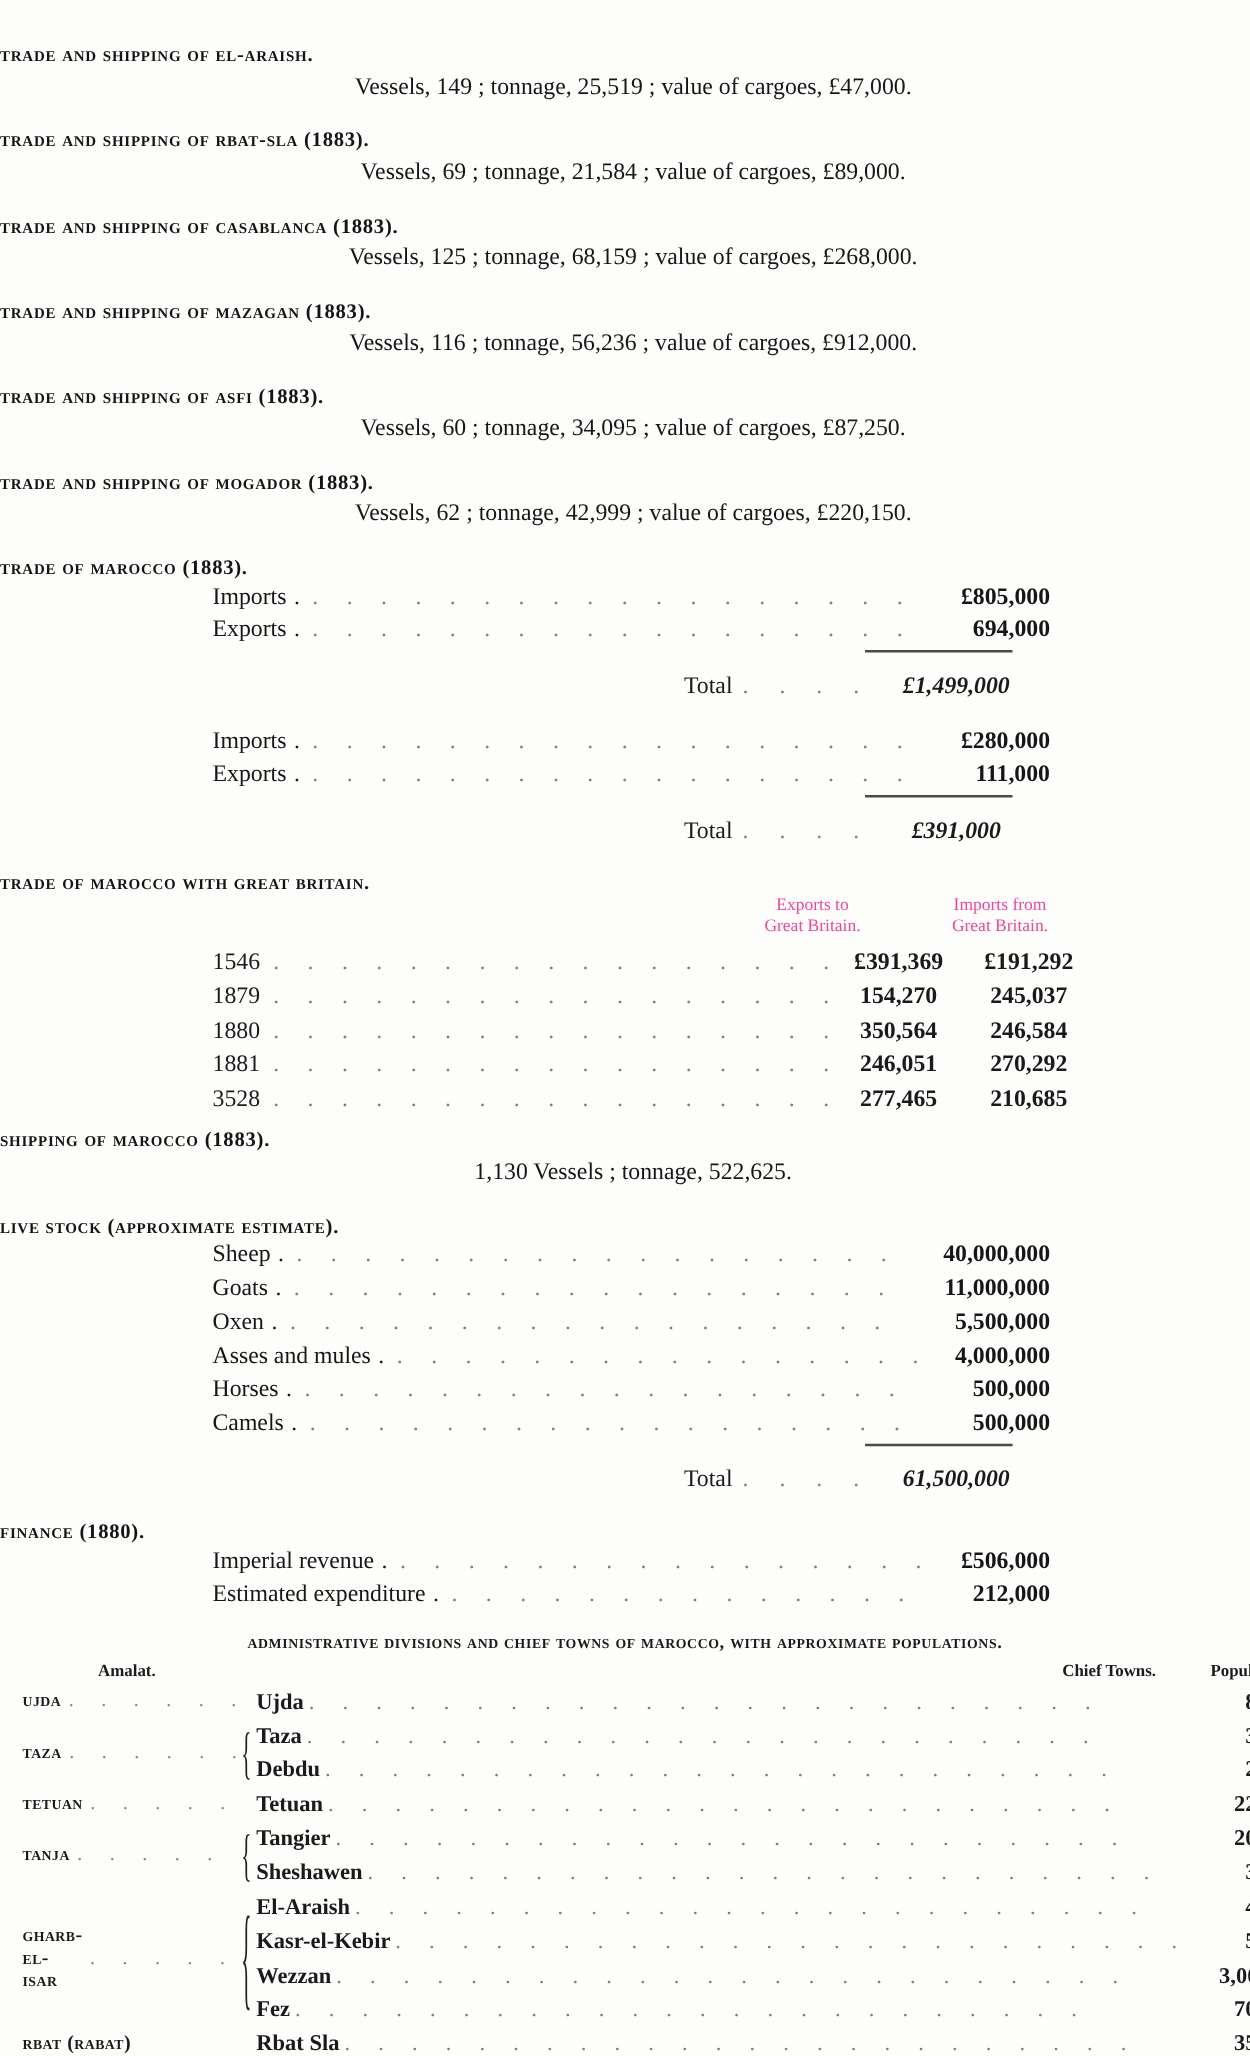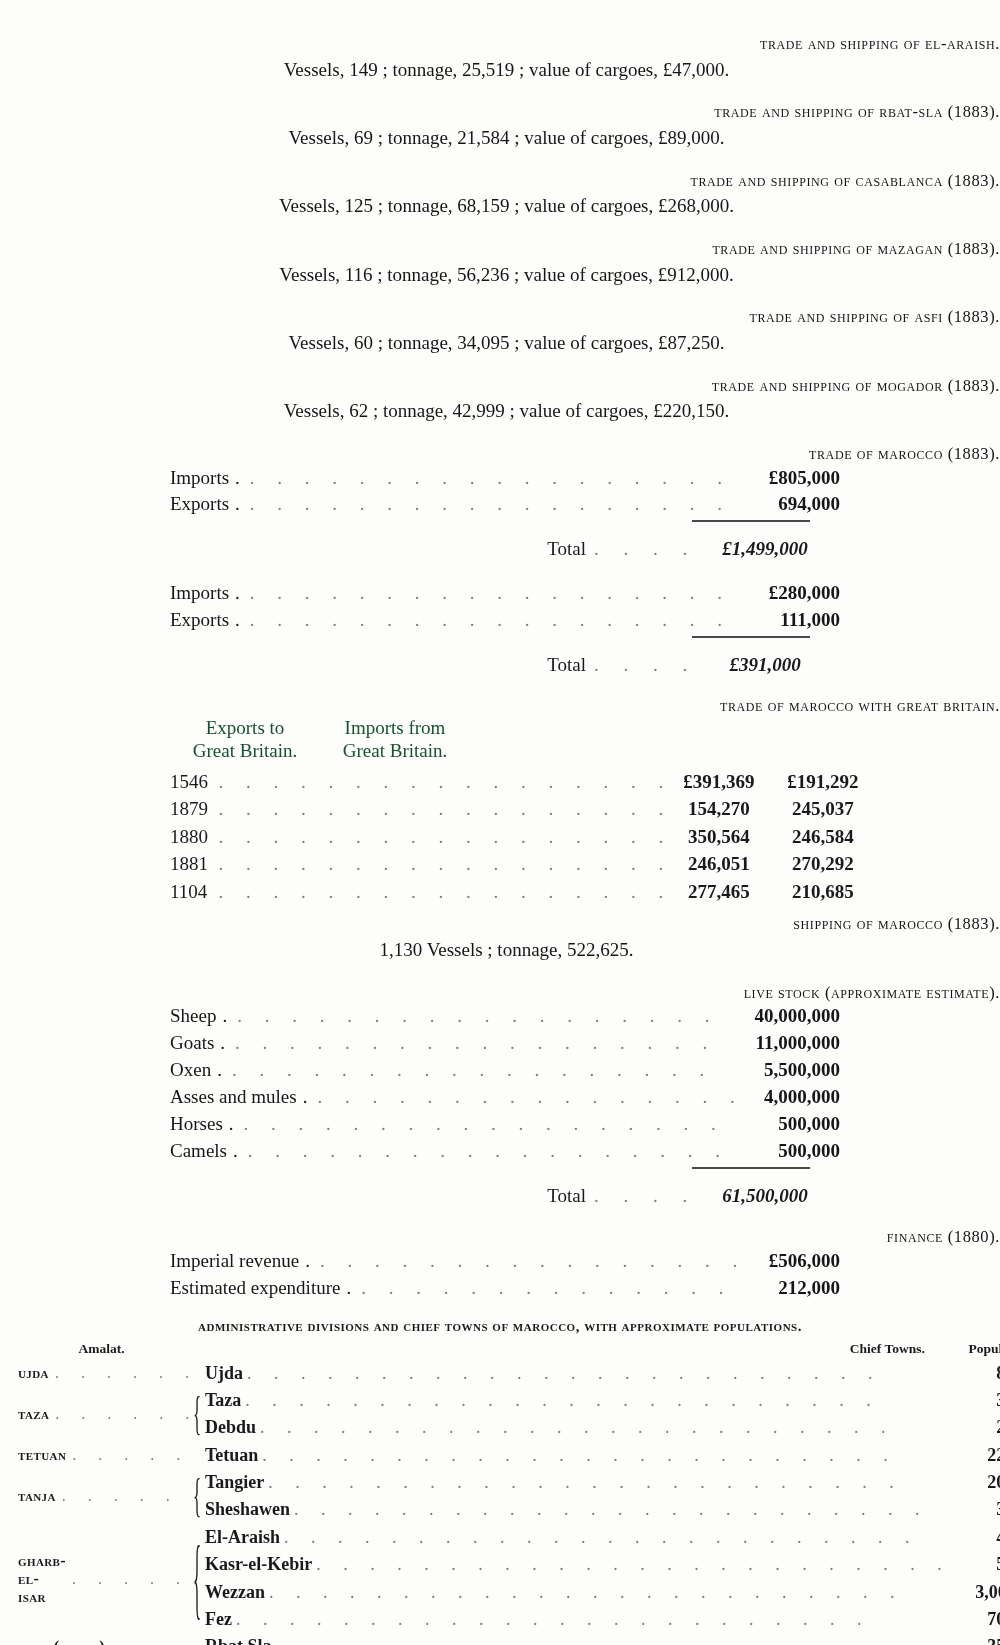--- a/index.html
+++ b/index.html
@@ -23,24 +23,24 @@
   }
   .content {
     position: relative;
     width: 1000px;
     padding-top: 34px;
     box-sizing: border-box;
   }
 
   
   .sc-head {
-    text-align: right;
+    text-align: left;
     font-size: 16.5px;
     letter-spacing: 0.6px;
-    font-weight: 400;
+    font-weight: 700;
     font-variant: small-caps;
     text-transform: lowercase;
     color: #141414;
     margin: 0;
     line-height: 1.25;
   }
   .sc-head::first-letter { font-size: 1em; }
 
   .stat-line {
     text-align: center;
@@ -116,23 +116,24 @@
     margin-right: 30px;
     margin-top: 2px;
     opacity: .85;
   }
   .rule-wrap { display: flex; }
 
   
   .gb-wrap { padding-left: 170px; padding-right: 125px; }
   .gb-head {
     display: flex;
-    font-size: 19px;
+    justify-content: flex-end;
+    font-size: 14px;
     line-height: 1.2;
-    color: #14532d;
+    color: #ec4899;
     margin-bottom: 5px;
   }
   .gb-head .c {
     width: 150px;
     text-align: center;
   }
   .gb-row {
     display: flex;
     align-items: baseline;
     font-size: 19px;
@@ -374,21 +375,21 @@
             <span class="c">350,564</span>
             <span class="c">246,584</span>
           </div>
           <div class="gb-row">
             <span class="yr">1881</span>
             <span class="dots">.    .    .    .    .    .    .    .    .    .    .    .    .    .    .    .    .    .    .    .    .    .    .    .</span>
             <span class="c">246,051</span>
             <span class="c">270,292</span>
           </div>
           <div class="gb-row">
-            <span class="yr">1104</span>
+            <span class="yr">3528</span>
             <span class="dots">.    .    .    .    .    .    .    .    .    .    .    .    .    .    .    .    .    .    .    .    .    .    .    .</span>
             <span class="c">277,465</span>
             <span class="c">210,685</span>
           </div>
         </div>
     </div>
   </div>
 
   <div class="block">
     <div class="sc-head">Shipping of Marocco (1883).</div>

